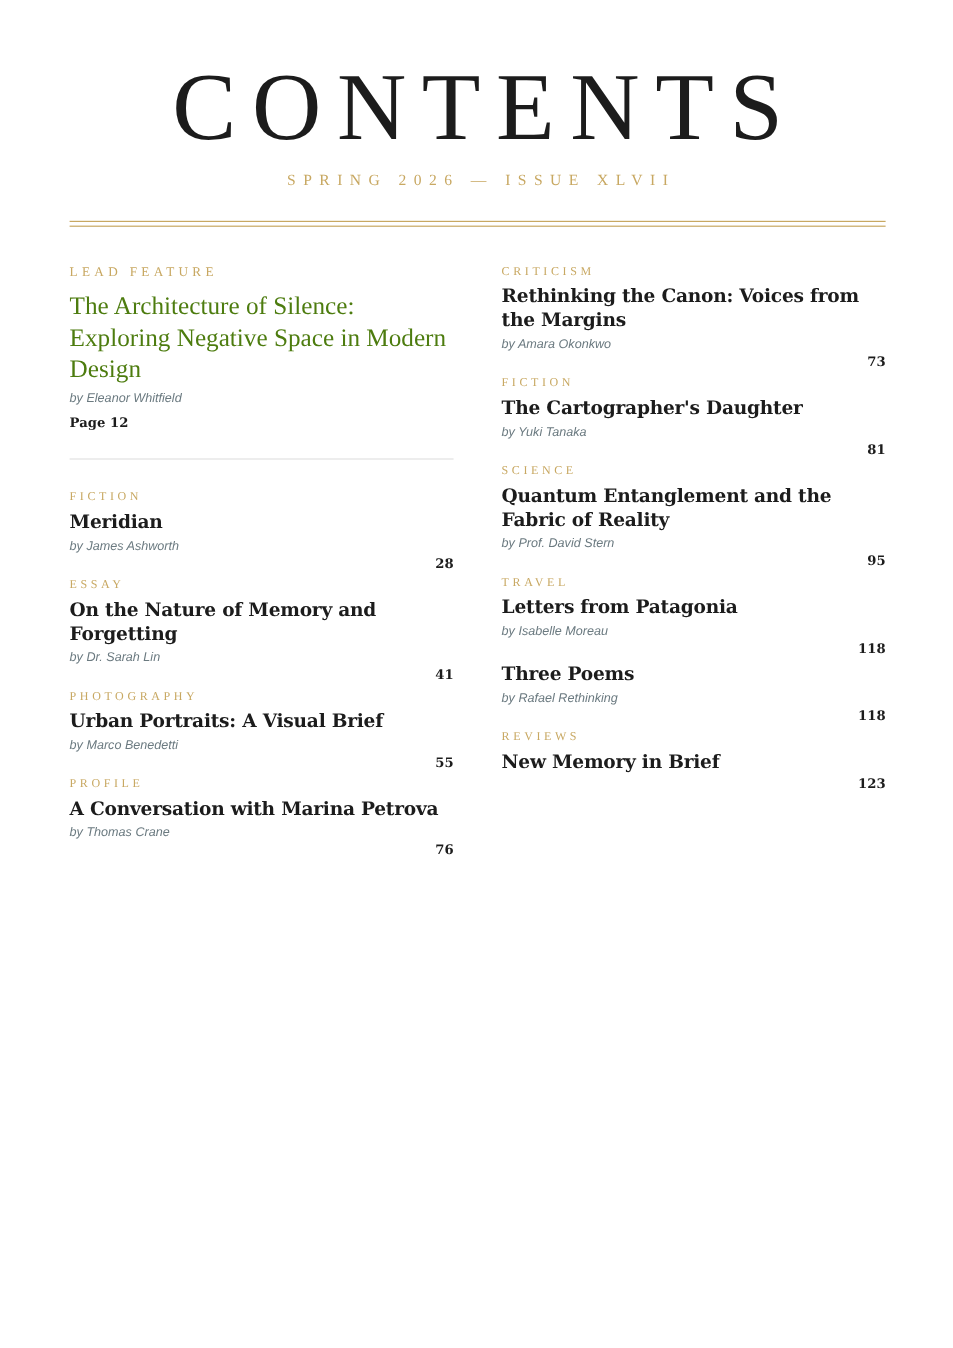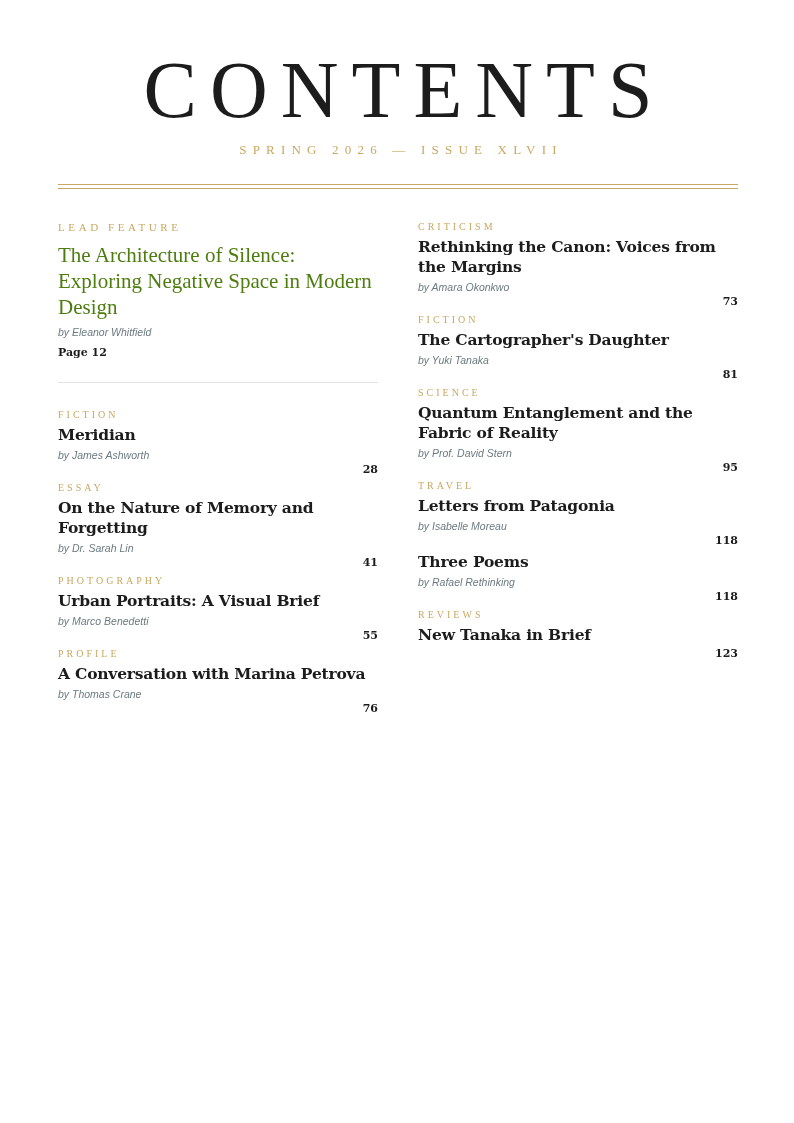--- a/index.html
+++ b/index.html
@@ -205,18 +205,18 @@
         <div class="byline">by Isabelle Moreau</div>
         <div class="entry-page">118</div>
       </div>
       <div class="entry">
         <div class="entry-title">Three Poems</div>
         <div class="byline">by Rafael Rethinking</div>
         <div class="entry-page">118</div>
       </div>
       <div class="entry no-byline">
         <div class="label">REVIEWS</div>
-        <div class="entry-title">New Tanaka in Brief</div>
+        <div class="entry-title">New Memory in Brief</div>
         <div class="entry-page">123</div>
       </div>
     </div>
   </div>
 </div>
 
 </body></html>

